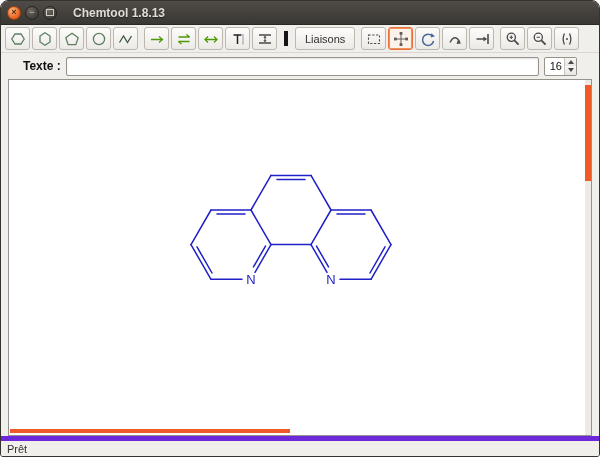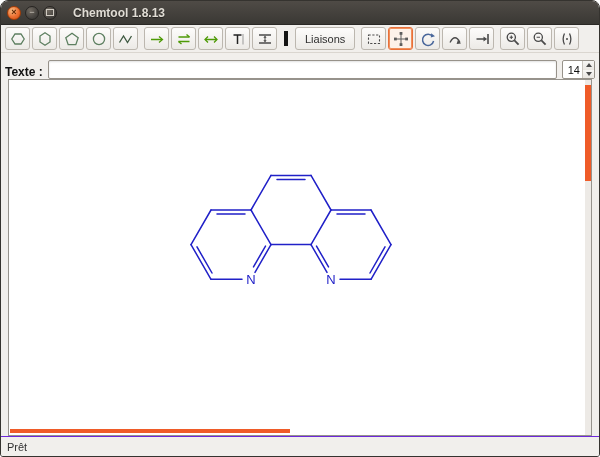--- a/index.html
+++ b/index.html
@@ -22,21 +22,21 @@
     background:#f1efec;border-bottom:1px solid #dad6d0;overflow:hidden;}
   .tool{width:25px;height:23px;margin-right:2px;border:1px solid #bcb7af;border-radius:3px;
     background:linear-gradient(#fdfcfb,#eceae6);display:flex;align-items:center;justify-content:center;
     flex:none;cursor:pointer;padding:0;box-sizing:border-box;}
   .tool.wide{width:auto;padding:0 9px;font-size:11px;color:#2f2f2f;}
   .tool.active{border-color:#e8703a;box-shadow:inset 0 0 0 1px #f0905d;background:#fdf2ea;}
   .penbar{width:4px;height:15px;background:#141414;margin:0 7px 0 5px;flex:none;}
   .gap{width:4px;flex:none;}
   .tool svg{display:block;}
   
-  .textrow{height:26px;display:flex;align-items:flex-end;padding:0 4px;box-sizing:border-box;gap:5px;}
+  .textrow{height:26px;display:flex;align-items:center;padding:0 22px;box-sizing:border-box;gap:5px;}
   .textrow label{font-size:12px;font-weight:bold;color:#121212;flex:none;}
   .textinput{flex:1;height:19px;border:1px solid #97928a;border-radius:2px;background:#fff;font-size:12px;
     padding:0 3px;box-sizing:border-box;outline:none;box-shadow:inset 0 1px 2px rgba(0,0,0,.12);
     font-family:"Liberation Sans",sans-serif;}
   .spin{display:flex;align-items:stretch;height:19px;border:1px solid #97928a;border-radius:2px;
     background:#fff;box-sizing:border-box;flex:none;}
   .spin .val{width:17px;font-size:11px;display:flex;align-items:center;justify-content:flex-end;
     padding-right:2px;color:#111;}
   .spin .arrows{width:11px;display:flex;flex-direction:column;border-left:1px solid #c9c5be;}
   .spin .arrows div{flex:1;display:flex;align-items:center;justify-content:center;
@@ -51,21 +51,21 @@
   .canvas svg.draw{position:absolute;left:0;top:0;}
   svg.draw line{stroke:currentColor;stroke-width:1.5;stroke-linecap:round;}
   svg.draw text{fill:currentColor;font-family:"Liberation Sans",sans-serif;font-size:13px;
     text-anchor:middle;dominant-baseline:central;}
   .vtrack{position:absolute;top:0;right:0;width:6px;height:100%;background:#edeae6;}
   .vthumb{position:absolute;top:5px;right:0;width:6px;height:96px;background:#ef5b28;}
   .htrack{position:absolute;left:0;bottom:2px;height:4px;width:100%;}
   .hthumb{position:absolute;left:1px;bottom:2px;height:4px;width:280px;background:#ef5b28;}
   
   .statusbar{height:20px;display:flex;align-items:center;padding:0 6px;font-size:11px;color:#333;
-    border-top:1px solid #6d28d9;background:#f1efec;box-sizing:border-box;}
+    border-top:5px solid #6d28d9;background:#f1efec;box-sizing:border-box;}
 </style>
 </head>
 <body>
 
 <div class="window">
 
   <div class="titlebar">
     <div class="wbtn orange">
       <span>×</span>
     </div>
@@ -238,21 +238,21 @@
           <circle cx="8" cy="8" r="1" fill="#4a4a4a" stroke="none"></circle>
           </g>
         </svg>
     </button>
   </div>
 
   <div class="textrow">
     <label>Texte :</label>
     <input class="textinput" type="text" value="" style="">
     <div class="spin">
-      <span class="val">14</span>
+      <span class="val">16</span>
       <div class="arrows">
         <div>
             <span class="tri-up"></span>
           </div>
         <div>
             <span class="tri-down"></span>
           </div>
       </div>
     </div>
   </div>

